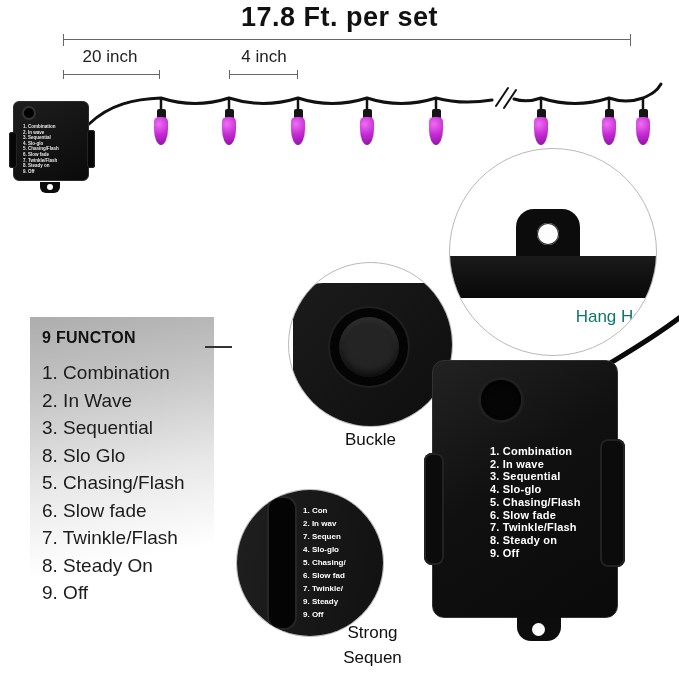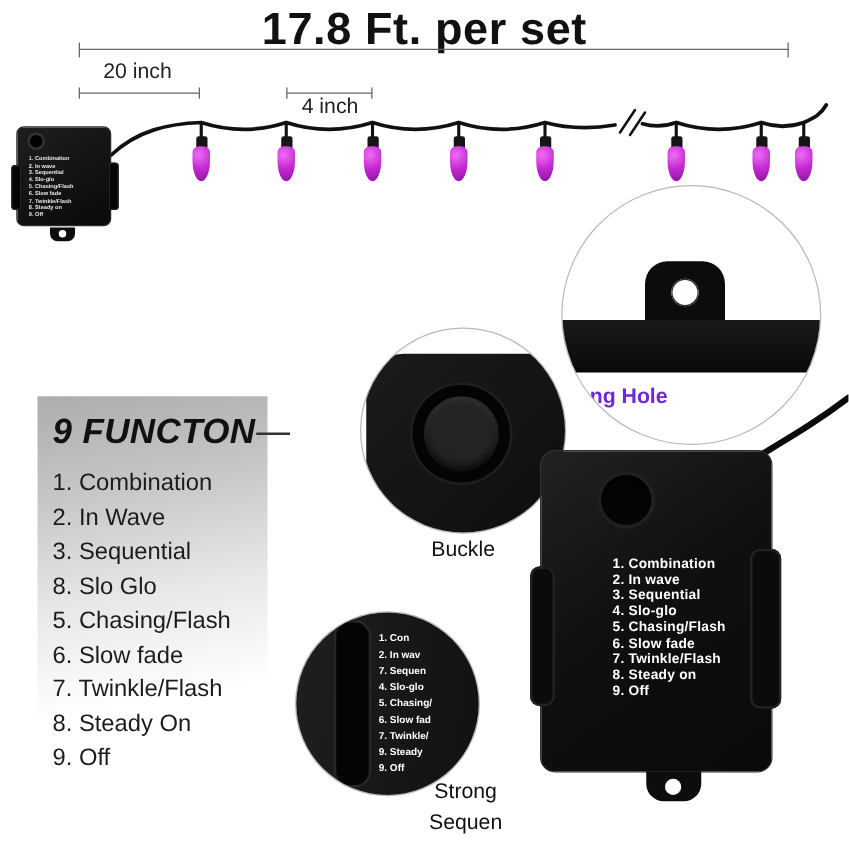--- a/index.html
+++ b/index.html
@@ -1,29 +1,29 @@
 <!DOCTYPE html>
 <html><head>
 <meta charset="utf-8">
 <style>
   * { margin:0; padding:0; box-sizing:border-box; }
   body { background:#fff; font-family:"Liberation Sans", sans-serif; }
   .canvas { position:relative; width:679px; height:678px; background:#fff; overflow:hidden; }
 
   
   .main-title { position:absolute; top:2px; left:0; width:100%; text-align:center;
-    font-size:36px; font-weight:600; color:#111; letter-spacing:0.5px; }
+    font-size:27px; font-weight:600; color:#111; letter-spacing:0.5px; }
   .dim-line { position:absolute; height:0; border-top:1px solid #666; }
   .dim-tick { position:absolute; width:1px; background:#666; }
   .dim-total { left:63px; top:39px; width:568px; }
   .dim-total .t1 { left:0; top:-6px; height:12px; }
   .dim-total .t2 { right:0; top:-6px; height:12px; }
   .spacing-label { position:absolute; font-size:17px; color:#222; text-align:center; }
   .lbl-20 { left:60px; top:47px; width:100px; }
-  .lbl-4  { left:229px; top:47px; width:70px;margin-top:28px; }
+  .lbl-4  { left:229px; top:47px; width:70px; }
   .dim-20 { left:63px; top:74px; width:97px; }
   .dim-4  { left:229px; top:74px; width:69px; }
   .dim-20 .t1, .dim-4 .t1 { left:0; top:-5px; height:9px; }
   .dim-20 .t2, .dim-4 .t2 { right:0; top:-5px; height:9px; }
 
   
   .wire-svg { position:absolute; left:0; top:0; width:679px; height:678px; pointer-events:none; }
 
   
   .bulb { position:absolute; top:109px; width:14px; height:40px; }
@@ -48,21 +48,21 @@
 
   
   .zoom-circle { position:absolute; border:1px solid #b9b9b9; border-radius:50%; overflow:hidden; background:#fff; }
   .circle-hanghole { left:449px; top:148px; width:208px; height:208px; }
   .hh-tab { position:absolute; left:66px; top:60px; width:64px; height:48px;
     background:#0c0c0c; border-radius:18px 18px 0 0; }
   .hh-hole { position:absolute; left:87px; top:74px; width:22px; height:22px; border-radius:50%;
     background:#fdfdfd; box-shadow:inset 0 0 0 1px #2a2a2a; }
   .hh-bar { position:absolute; left:-20px; right:-20px; top:107px; height:42px;
     background:linear-gradient(#1a1a1a,#090909); border-radius:8px 8px 2px 2px; }
-  .hh-label { position:absolute; left:0; top:158px; width:100%; text-align:left; font-size:17px; color:#6d28d9;font-weight:bold; }
+  .hh-label { position:absolute; left:0; top:158px; width:100%; text-align:right; font-size:17px; color:#0f766e; }
 
   .circle-button { left:288px; top:262px; width:165px; height:165px; }
   .btn-plate { position:absolute; left:4px; top:20px; width:190px; height:175px;
     background:linear-gradient(135deg,#1b1b1b,#0b0b0b); border-radius:30px; }
   .btn-outer { position:absolute; left:41px; top:45px; width:78px; height:78px; border-radius:50%;
     background:#040404; box-shadow:0 0 0 2px #1f1f1f; }
   .btn-inner { position:absolute; left:50px; top:54px; width:60px; height:60px; border-radius:50%;
     background:#242424; box-shadow:inset 0 3px 6px rgba(255,255,255,0.07), inset 0 -4px 7px rgba(0,0,0,0.7); }
   .button-label { position:absolute; left:288px; top:430px; width:165px; text-align:center; font-size:17px; color:#111; }
 
@@ -73,21 +73,21 @@
     background:#040404; border-radius:11px; box-shadow:0 0 0 2px #262626; }
   .bk-list { position:absolute; left:66px; top:14px; color:#fff; font-size:8px; line-height:13px;
     font-weight:bold; white-space:nowrap; }
   .buckle-label { position:absolute; left:330px; top:620px; width:85px; text-align:center;
     font-size:17px; color:#111; line-height:25px; }
 
   
   .func-panel { position:absolute; left:30px; top:317px; width:184px; height:302px;
     background:linear-gradient(170deg,#adadad 0%, #c6c6c6 25%, #e8e8e8 52%, #ffffff 78%);
     padding:12px 0 0 12px; }
-  .func-title { font-size:28px; font-weight:bold; color:#111; letter-spacing:0.3px;font-style:italic; }
+  .func-title { font-size:16px; font-weight:bold; color:#111; letter-spacing:0.3px; }
   .title-leader { position:absolute; left:205px; top:346px; width:27px; height:2px; background:#333; }
   .func-list { margin-top:12px; }
   .func-item { font-size:19px; line-height:27.5px; color:#1c1c1c; }
 
   
   .big-box { position:absolute; left:432px; top:360px; width:186px; height:258px; }
   .bb-body { position:absolute; left:0; top:0; width:186px; height:258px;
     background:linear-gradient(145deg,#222 0%, #101010 45%, #0a0a0a 100%);
     border:1px solid #323232; border-radius:12px; }
   .bb-button { position:absolute; left:48px; top:19px; width:40px; height:40px; border-radius:50%;

